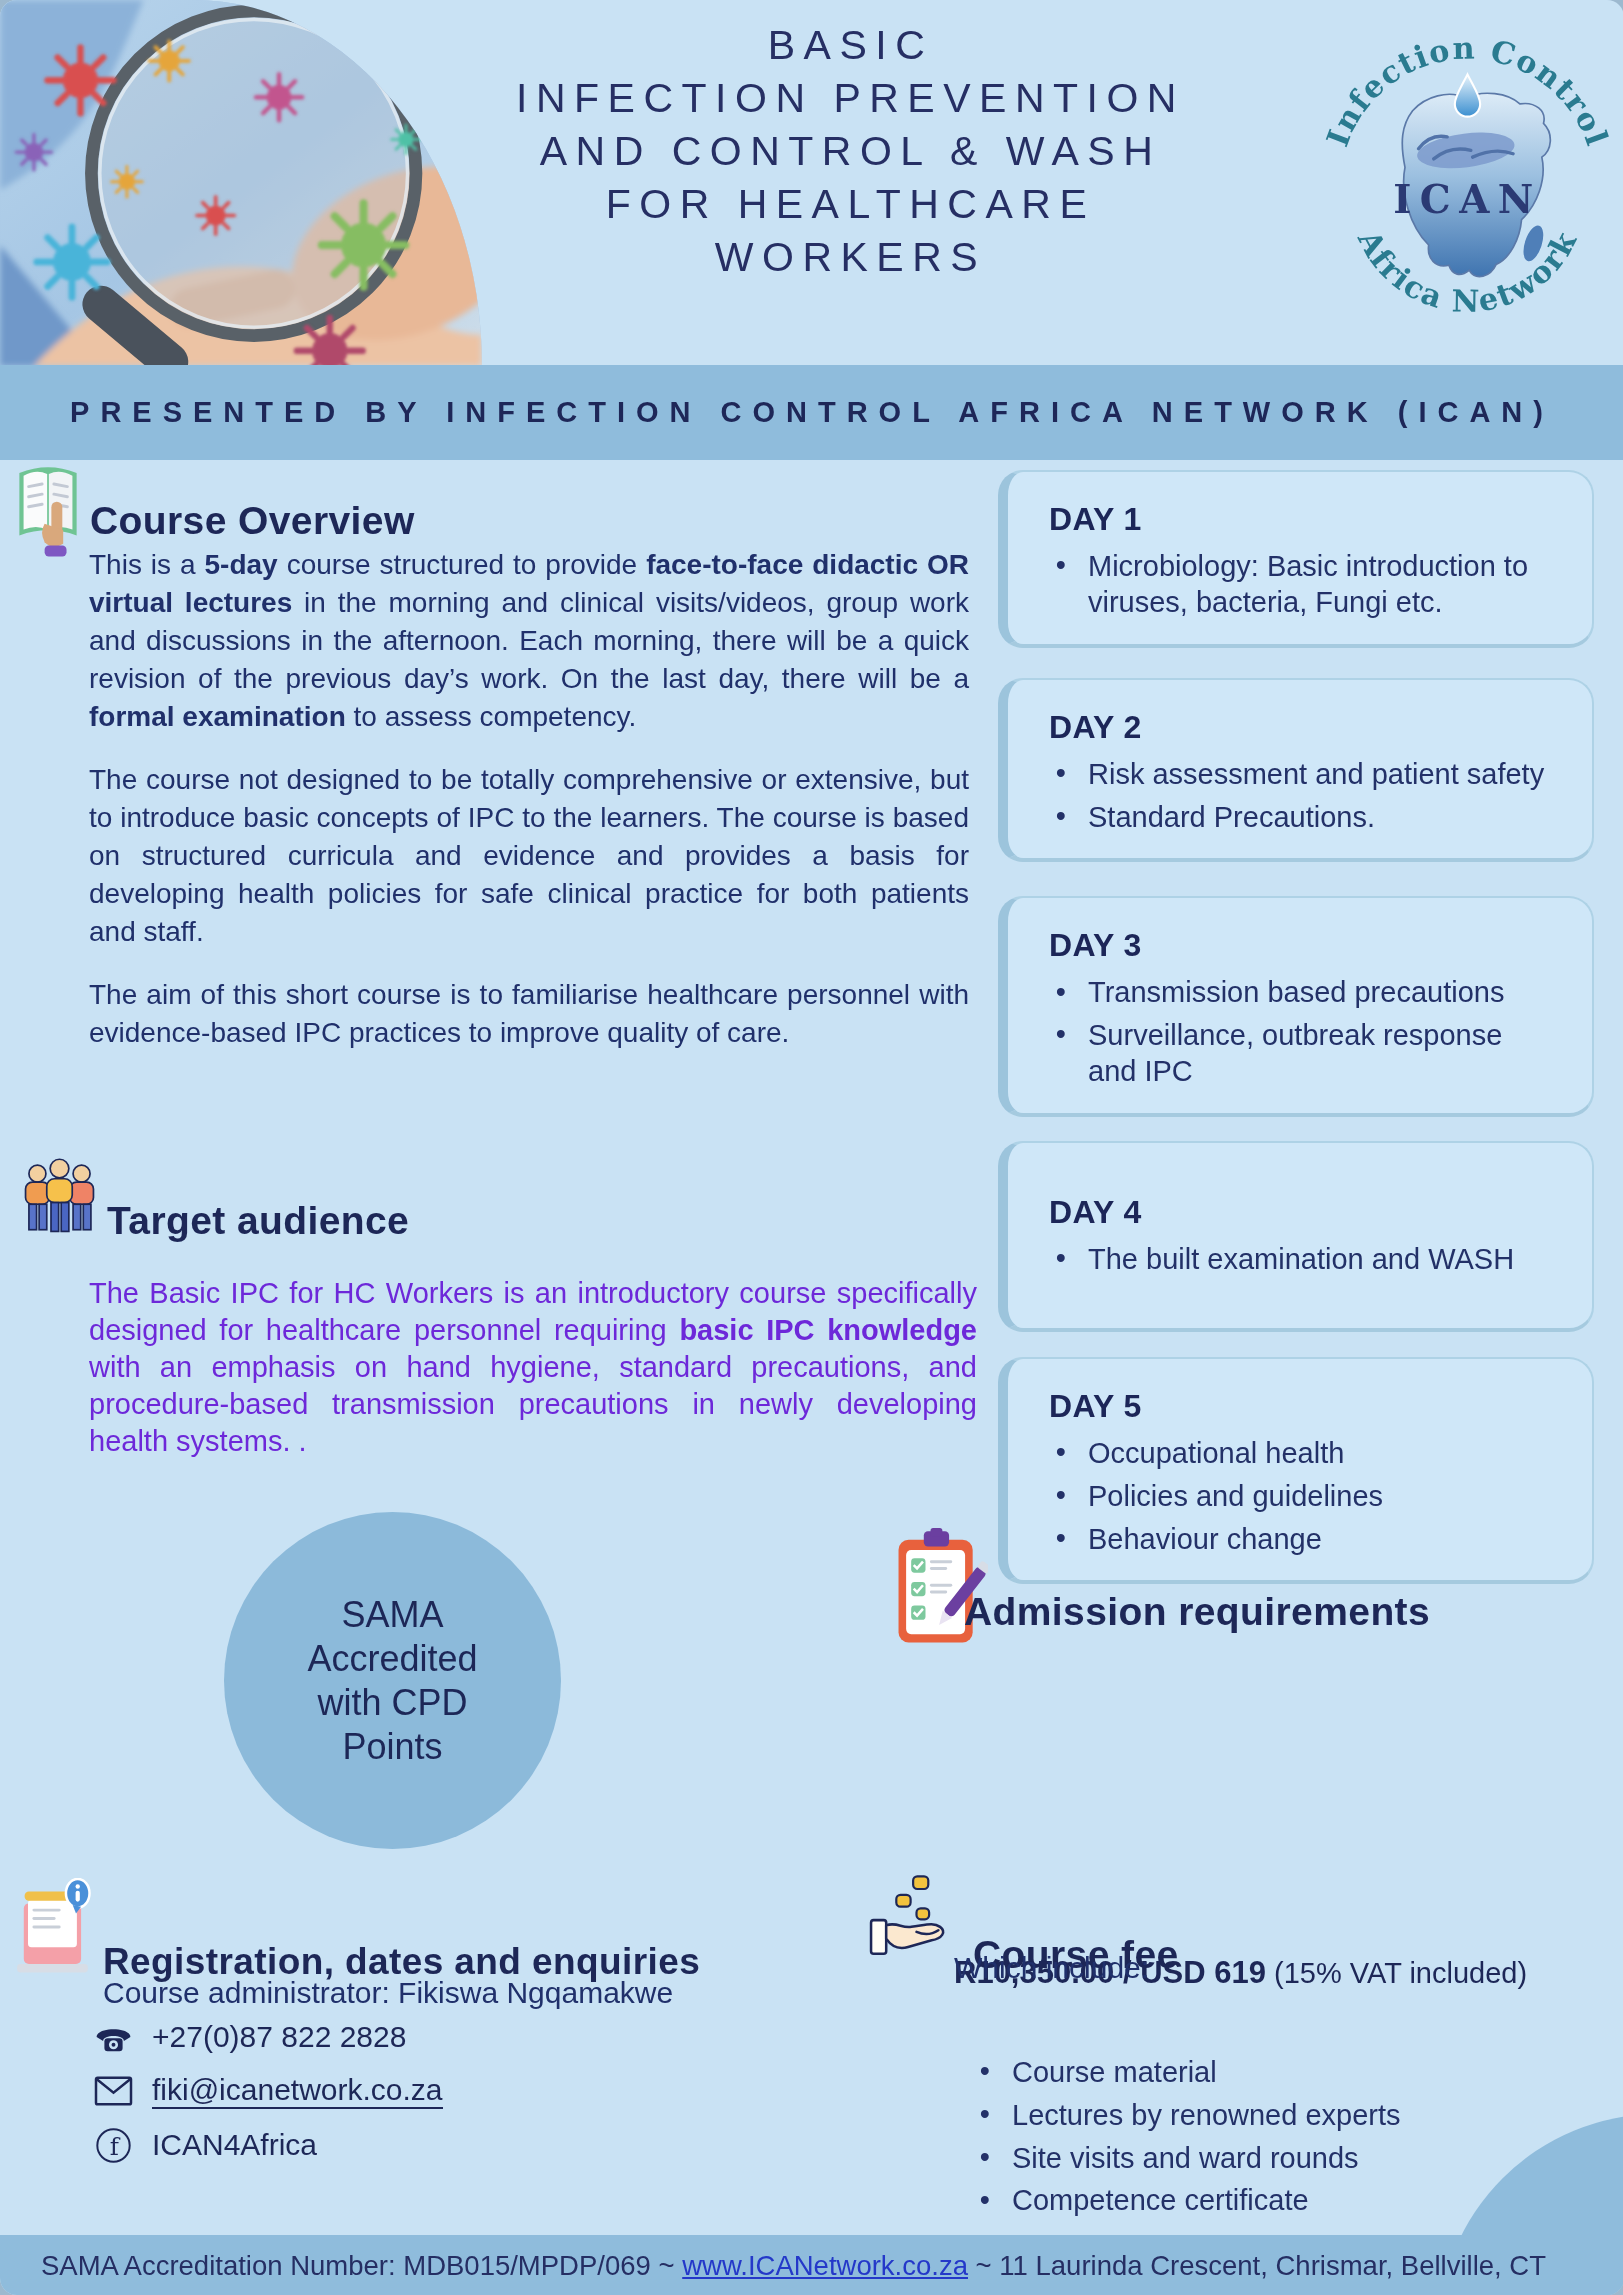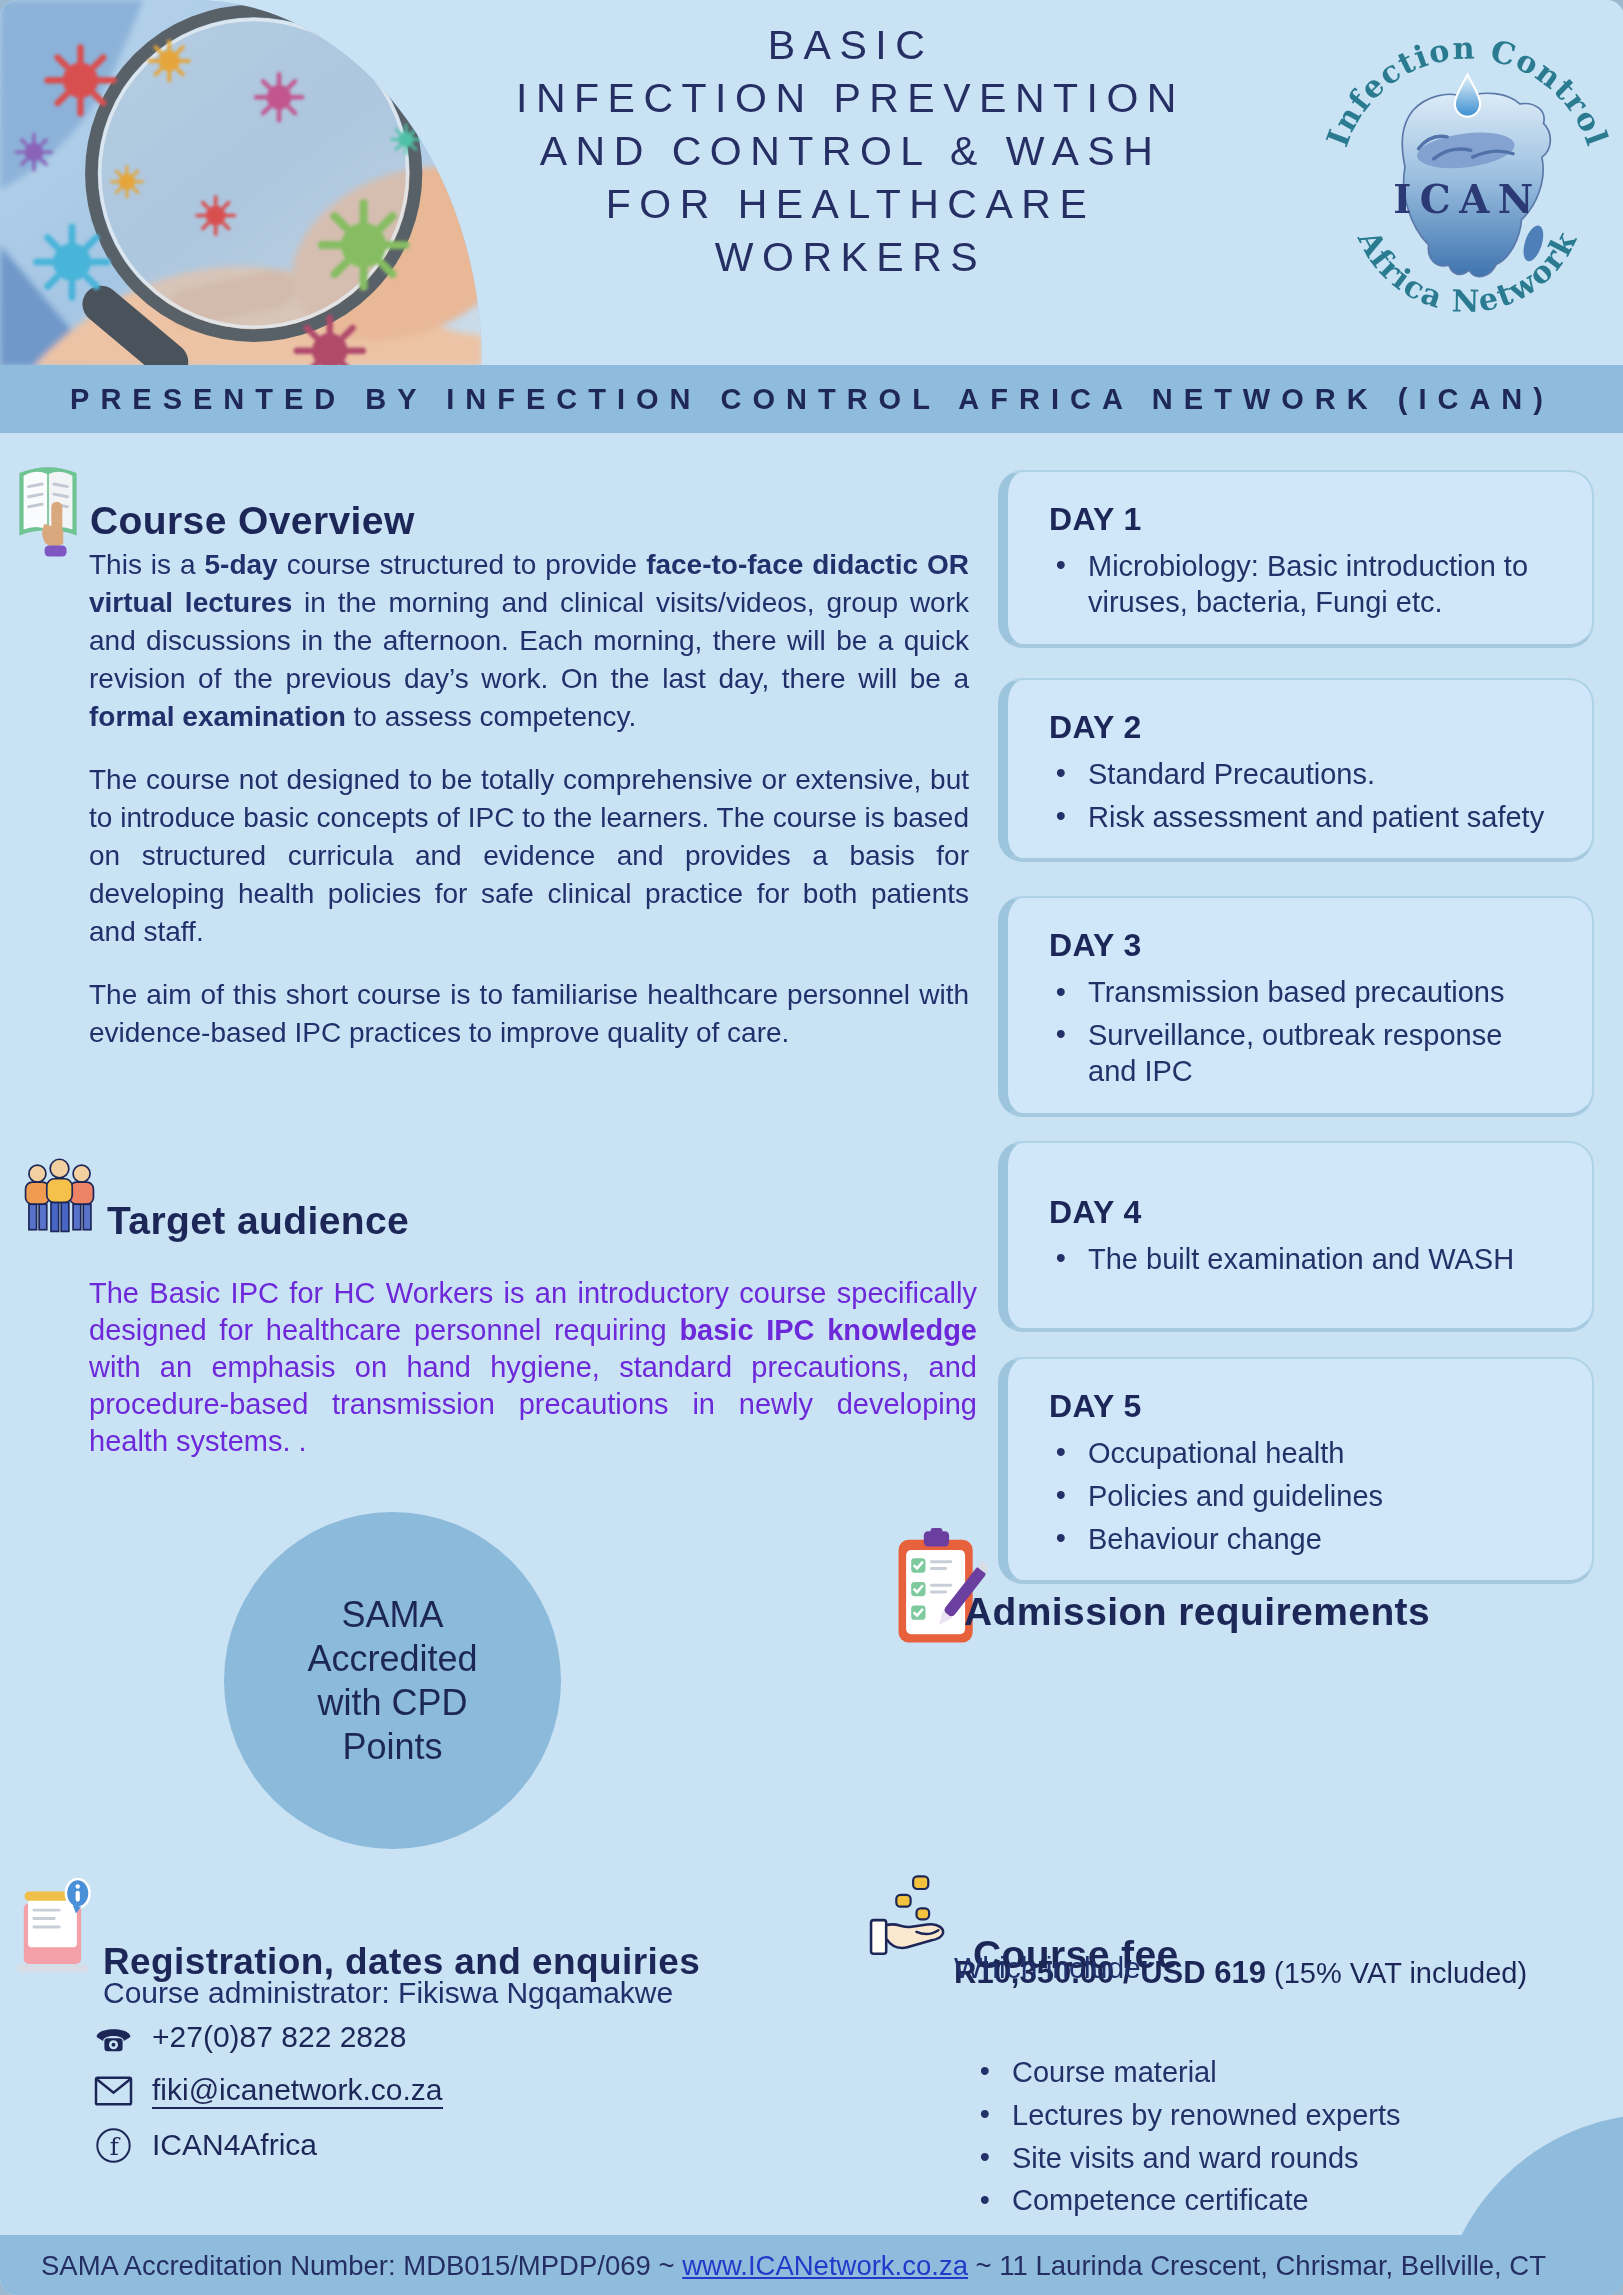--- a/index.html
+++ b/index.html
@@ -5,21 +5,21 @@
   html,body{margin:0;padding:0;background:#9db9cf;}
   .page{position:relative;width:1624px;height:2295px;background:#c9e2f4;overflow:hidden;
         font-family:"Liberation Sans",sans-serif;color:#20306b;border-radius:17px;}
   
   .photo{position:absolute;left:0;top:0;width:482px;height:366px;
          border-top-right-radius:288px 366px;overflow:hidden;background:#a8c6e4;}
   .photo svg{display:block;width:100%;height:100%;}
   .title{position:absolute;left:474px;top:18.6px;width:753px;text-align:center;
          color:#262f64;font-size:41px;line-height:53px;font-weight:400;letter-spacing:8.5px;}
   .logo{position:absolute;left:1307px;top:22px;width:321px;height:338px;}
-  .banner{position:absolute;left:0;top:365px;width:1624px;height:68px;background:#8fbcdc;
+  .banner{position:absolute;left:0;top:365px;width:1624px;height:95px;background:#8fbcdc;
           display:flex;align-items:center;justify-content:center;}
   .banner span{color:#1e2758;font-size:29px;font-weight:700;letter-spacing:11px;white-space:nowrap;}
   
   .h2{position:absolute;color:#1d2757;font-weight:700;font-size:39px;letter-spacing:0.4px;}
   
   .overview-text{position:absolute;left:89px;top:546px;width:880px;}
   .overview-text p{margin:0 0 25px 0;font-size:28px;line-height:38px;text-align:justify;color:#20306b;}
   .b{font-weight:700;}
   
   .days{position:absolute;left:998px;top:470px;width:596px;}
@@ -193,22 +193,22 @@
   <div class="days">
     <div class="day-card" style="min-height:176px;margin-bottom:30px">
       <h3>DAY 1</h3>
       <ul class="blist">
         <li>Microbiology: Basic introduction to viruses, bacteria, Fungi etc.</li>
       </ul>
     </div>
     <div class="day-card" style="min-height:179px;margin-bottom:34px">
       <h3>DAY 2</h3>
       <ul class="blist">
+        <li>Risk assessment and patient safety</li>
         <li>Standard Precautions.</li>
-        <li>Risk assessment and patient safety</li>
       </ul>
     </div>
     <div class="day-card" style="min-height:203px;margin-bottom:24px">
       <h3>DAY 3</h3>
       <ul class="blist">
         <li>Transmission based precautions</li>
         <li>Surveillance, outbreak response and IPC</li>
       </ul>
     </div>
     <div class="day-card" style="min-height:191px;margin-bottom:25px;padding-top:51px">

